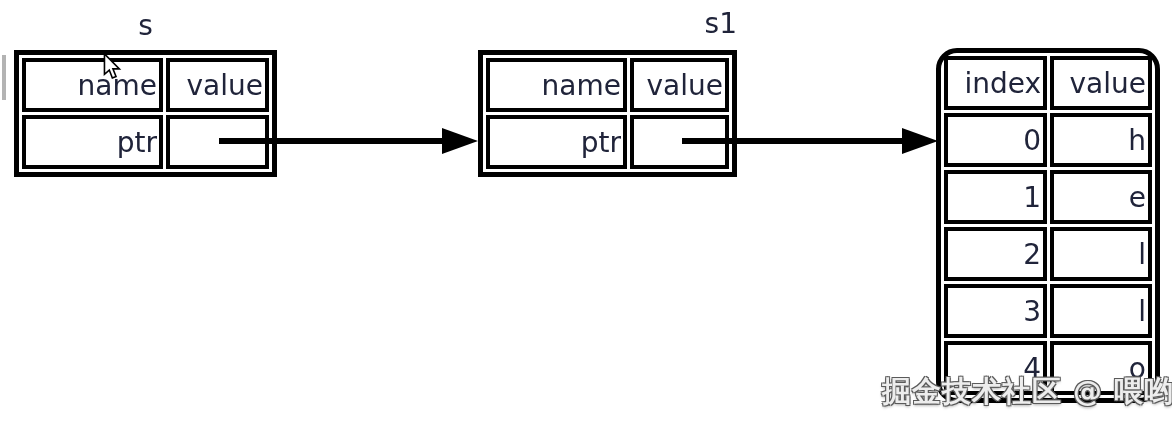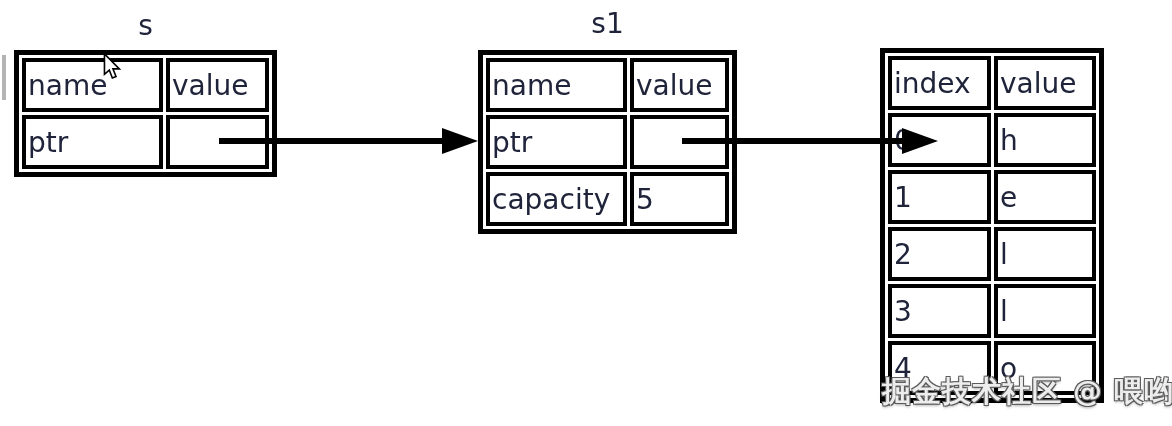--- a/index.html
+++ b/index.html
@@ -24,37 +24,37 @@
     position: absolute;
     border-collapse: separate;
     border-spacing: 3px;
     border: 5px solid #000;
     background: #fff;
     table-layout: fixed;
   }
   table.memtable th, table.memtable td {
     border: 4px solid #000;
     background: #fff;
-    text-align: left;
+    text-align: right;
     vertical-align: middle;
     font-size: 28px;
     font-weight: 400;
     color: #20243a;
     height: 46px;
     padding: 0 2px;
     overflow: hidden;
     white-space: nowrap;
   }
 
   #tbl-s  { left: 14px;  top: 50px;  width: 263px; }
   #tbl-s1 { left: 478px; top: 50px;  width: 259px; }
-  #tbl-heap { left: 880px; top: 48px; width: 224px; }
+  #tbl-heap { left: 936px; top: 48px; width: 224px; border-radius: 21px; }
 
   #title-s  { left: 14px;  top: 12px; width: 263px; }
-  #title-s1 { left: 478px; top: 10px; width: 259px; }
+  #title-s1 { left: 478px; top: 10px; width: 259px; text-align: right; }
 
   .arrow { position: absolute; z-index: 5; }
   .arrow-shaft {
     position: absolute;
     height: 6px;
     background: #000;
   }
   .arrow-head {
     position: absolute;
     width: 0; height: 0;
@@ -130,24 +130,20 @@
       </colgroup>
     <tbody>
         <tr>
       <th>name</th>
       <th>value</th>
     </tr>
     <tr>
       <td>ptr</td>
       <td></td>
     </tr>
-    <tr>
-      <td>capacity</td>
-      <td>5</td>
-    </tr>
   </tbody>
     </table>
 
   <table class="memtable" id="tbl-heap">
     <colgroup>
         <col style="width:103px">
         <col style="width:102px">
       </colgroup>
     <tbody>
         <tr>

